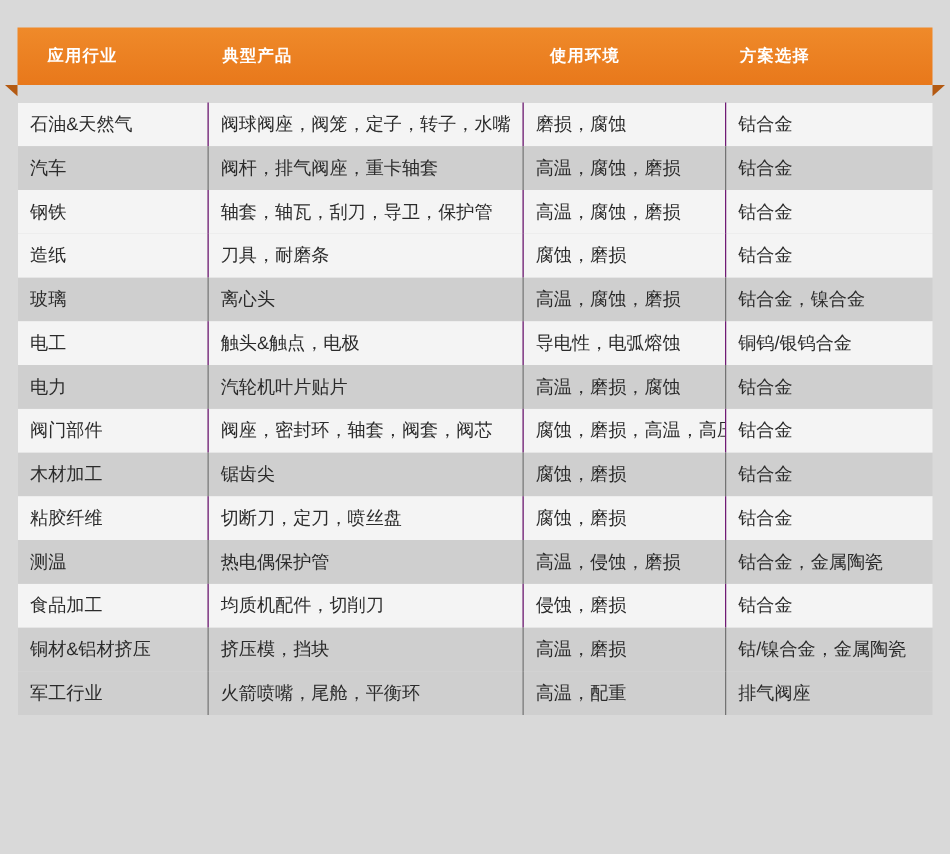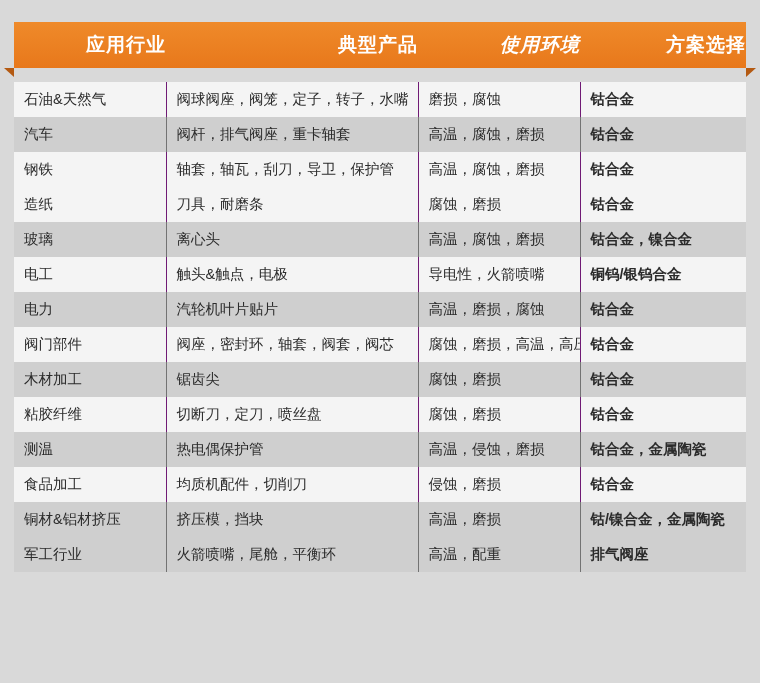--- a/index.html
+++ b/index.html
@@ -33,25 +33,24 @@
     right: 0;
     height: 46px;
     background: linear-gradient(to bottom, #ef8a2a 0%, #e8781b 100%);
     display: flex;
     align-items: center;
     box-sizing: border-box;
     z-index: 2;
   }
   .header-cell {
     color: #ffffff;
-    font-size: 19px;
+    font-size: 13px;
     font-weight: bold;
     letter-spacing: 1px;
     box-sizing: border-box;
-    text-align: right;
   }
   
   .notch-left {
     position: absolute;
     left: -10px;
     top: 46px;
     width: 0;
     height: 0;
     border-top: 9px solid #b45a12;
     border-left: 10px solid transparent;
@@ -85,41 +84,41 @@
     overflow: hidden;
     border-right: 1px solid transparent;
   }
   .row-odd td { background: #f4f4f4; }
   .row-even td { background: #cfcfcf; }
 
   
   .table td.c0 { width: 152px; }
   .table td.c1 { width: 252px; }
   .table td.c2 { width: 162px; }
-  .table td.c3 { width: 166px; font-weight: bold; }
+  .table td.c3 { width: 166px; }
 
   .table td.c0, .table td.c1, .table td.c2 {
     border-right: 1px solid #701a75;
   }
   .row-even td.c0, .row-even td.c1, .row-even td.c2 {
     border-right: 1px solid #737373;
   }
 </style>
 </head>
 <body>
 
 <div class="page">
 
   <div class="header-wrap">
     <div class="notch-left"></div>
     <div class="notch-right"></div>
     <div class="header-bar">
       <div class="header-cell" style="width:152px; padding-left:24px;">应用行业</div>
       <div class="header-cell" style="width:252px; padding-left:12px;">典型产品</div>
-      <div class="header-cell" style="width:162px; padding-left:22px;font-style:italic;">使用环境</div>
+      <div class="header-cell" style="width:162px; padding-left:22px;">使用环境</div>
       <div class="header-cell" style="width:166px; padding-left:12px;">方案选择</div>
     </div>
   </div>
 
   <table class="table">
     <tbody>
       <tr class="row-odd">
         <td class="c0">石油&amp;天然气</td>
         <td class="c1">阀球阀座，阀笼，定子，转子，水嘴</td>
         <td class="c2">磨损，腐蚀</td>
@@ -145,21 +144,21 @@
       </tr>
       <tr class="row-even">
         <td class="c0">玻璃</td>
         <td class="c1">离心头</td>
         <td class="c2">高温，腐蚀，磨损</td>
         <td class="c3">钴合金，镍合金</td>
       </tr>
       <tr class="row-odd">
         <td class="c0">电工</td>
         <td class="c1">触头&amp;触点，电极</td>
-        <td class="c2">导电性，火箭喷嘴</td>
+        <td class="c2">导电性，电弧熔蚀</td>
         <td class="c3">铜钨/银钨合金</td>
       </tr>
       <tr class="row-even">
         <td class="c0">电力</td>
         <td class="c1">汽轮机叶片贴片</td>
         <td class="c2">高温，磨损，腐蚀</td>
         <td class="c3">钴合金</td>
       </tr>
       <tr class="row-odd">
         <td class="c0">阀门部件</td>

